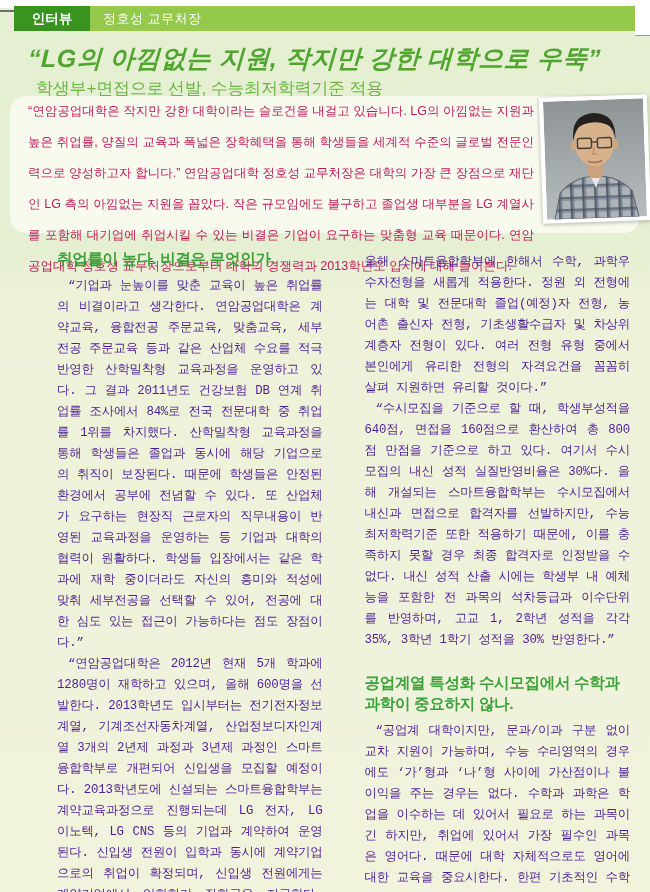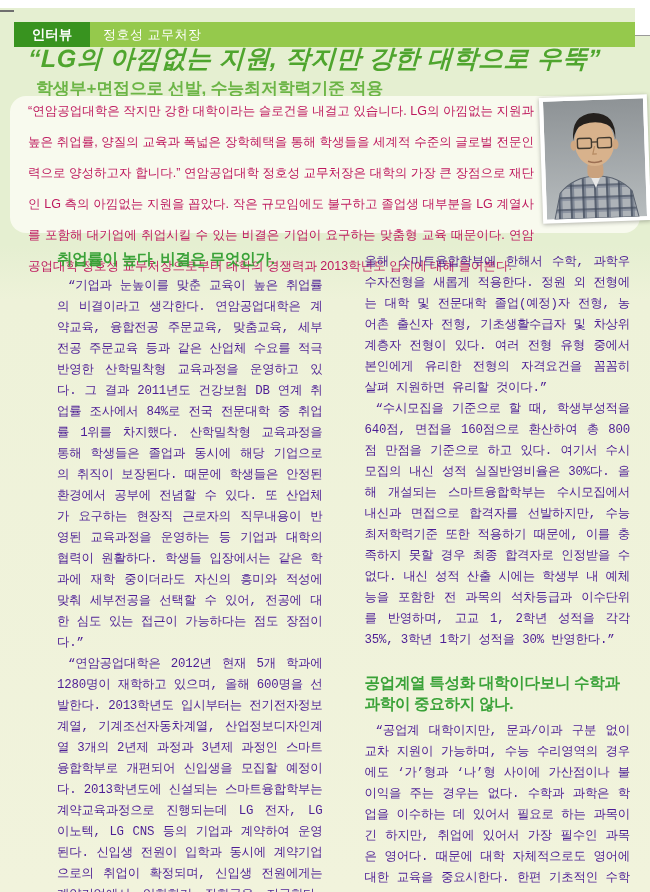--- a/index.html
+++ b/index.html
@@ -7,37 +7,37 @@
     width:650px;height:892px;position:relative;overflow:hidden;
     font-family:"Liberation Sans","DejaVu Sans",sans-serif;
     background:linear-gradient(180deg,#e5efd1 0px,#e5efd1 245px,#eef2d9 300px,#f1f3dc 892px);
   }
   
   .top-white{position:absolute;top:0;left:0;right:0;height:8px;background:#ffffff;}
   .top-white-corner{position:absolute;top:0;right:0;width:15px;height:36px;background:#ffffff;}
   .hairline-left{position:absolute;top:10px;left:0;width:14px;height:2px;background:#6f6f6f;}
   .hairline-right{position:absolute;top:35px;right:0;width:15px;height:1px;background:#9a9a9a;}
   .green-bar{
-    position:absolute;top:22px;left:14px;right:15px;height:25px;
+    position:absolute;top:6px;left:14px;right:15px;height:25px;
     background:#95c94c;display:flex;align-items:stretch;
   }
   .tag-box{
     background:#38931f;color:#ffffff;font-weight:bold;font-size:13.5px;
     display:flex;align-items:center;justify-content:center;min-width:64px;padding:0 6px;
   }
   .bar-person{color:#ffffff;font-size:13px;display:flex;align-items:center;padding:12px 13px;letter-spacing:.5px;}
   
   .main-title{
     position:absolute;top:42px;left:28px;width:600px;
     color:#4fa52e;font-size:25px;font-weight:bold;font-style:italic;
     letter-spacing:.5px;transform:skewX(-2deg);
   }
   .sub-title{
     position:absolute;top:77px;left:36px;width:560px;
-    color:#6cb546;font-size:17px;font-weight:bold;letter-spacing:-.2px;
+    color:#6cb546;font-size:17px;font-weight:normal;letter-spacing:-.2px;
   }
   
   .intro-box{
     position:absolute;top:96px;left:10px;right:10px;height:137px;
     background:#f8faee;border-radius:16px;
   }
   .intro-text{
     position:absolute;top:0;left:18px;width:506px;
     color:#be185d;font-size:12.5px;line-height:31px;text-align:justify;
   }
@@ -124,17 +124,17 @@
 <div class="qa">
   <div class="col">
     <h2 class="section first">취업률이 높다. 비결은 무엇인가.</h2>
     <p class="body indent">“기업과 눈높이를 맞춘 교육이 높은 취업률의 비결이라고 생각한다. 연암공업대학은 계약교육, 융합전공 주문교육, 맞춤교육, 세부전공 주문교육 등과 같은 산업체 수요를 적극 반영한 산학밀착형 교육과정을 운영하고 있다. 그 결과 2011년도 건강보험 DB 연계 취업률 조사에서 84%로 전국 전문대학 중 취업률 1위를 차지했다. 산학밀착형 교육과정을 통해 학생들은 졸업과 동시에 해당 기업으로의 취직이 보장된다. 때문에 학생들은 안정된 환경에서 공부에 전념할 수 있다. 또 산업체가 요구하는 현장직 근로자의 직무내용이 반영된 교육과정을 운영하는 등 기업과 대학의 협력이 원활하다. 학생들 입장에서는 같은 학과에 재학 중이더라도 자신의 흥미와 적성에 맞춰 세부전공을 선택할 수 있어, 전공에 대한 심도 있는 접근이 가능하다는 점도 장점이다.”</p>
     <p class="body indent">“연암공업대학은 2012년 현재 5개 학과에 1280명이 재학하고 있으며, 올해 600명을 선발한다. 2013학년도 입시부터는 전기전자정보계열, 기계조선자동차계열, 산업정보디자인계열 3개의 2년제 과정과 3년제 과정인 스마트융합학부로 개편되어 신입생을 모집할 예정이다. 2013학년도에 신설되는 스마트융합학부는 계약교육과정으로 진행되는데 LG 전자, LG 이노텍, LG CNS 등의 기업과 계약하여 운영된다. 신입생 전원이 입학과 동시에 계약기업으로의 취업이 확정되며, 신입생 전원에게는 계약기업에서 입학학기 장학금을 지급한다. 이 학부는 학부 신설 논의부터 개설까지 산업체의 수요를 분석하여 반영했을 뿐만 아니라 의견을 교류하고, 운영방식을 협의하는 등 산업체와 긴밀히 연계되어 있다.”</p>
 
   </div>
   <div class="col col-right">
     <p class="body">올해 스마트융합학부에 한해서 수학, 과학우수자전형을 새롭게 적용한다. 정원 외 전형에는 대학 및 전문대학 졸업(예정)자 전형, 농어촌 출신자 전형, 기초생활수급자 및 차상위계층자 전형이 있다. 여러 전형 유형 중에서 본인에게 유리한 전형의 자격요건을 꼼꼼히 살펴 지원하면 유리할 것이다.”</p>
     <p class="body indent">“수시모집을 기준으로 할 때, 학생부성적을 640점, 면접을 160점으로 환산하여 총 800점 만점을 기준으로 하고 있다. 여기서 수시모집의 내신 성적 실질반영비율은 30%다. 올해 개설되는 스마트융합학부는 수시모집에서 내신과 면접으로 합격자를 선발하지만, 수능최저학력기준 또한 적용하기 때문에, 이를 충족하지 못할 경우 최종 합격자로 인정받을 수 없다. 내신 성적 산출 시에는 학생부 내 예체능을 포함한 전 과목의 석차등급과 이수단위를 반영하며, 고교 1, 2학년 성적을 각각 35%, 3학년 1학기 성적을 30% 반영한다.”</p>
-    <h2 class="section">공업계열 특성화 대학이다보니 수학과 과학이 중요하지 않나.</h2>
+    <h2 class="section">공업계열 특성화 수시모집에서 수학과 과학이 중요하지 않나.</h2>
     <p class="body indent">“공업계 대학이지만, 문과/이과 구분 없이 교차 지원이 가능하며, 수능 수리영역의 경우에도 ‘가’형과 ‘나’형 사이에 가산점이나 불이익을 주는 경우는 없다. 수학과 과학은 학업을 이수하는 데 있어서 필요로 하는 과목이긴 하지만, 취업에 있어서 가장 필수인 과목은 영어다. 때문에 대학 자체적으로도 영어에 대한 교육을 중요시한다. 한편 기초적인 수학에 지식이 부족한 학생들을 위해 방과 후 비정규 수학 과정을 운영하고 있어, 수학에 어려움을 느끼는 학생들이 많은 도움을 받을 수 있을 것이다.”</p>
 
   </div>
 </div>
 
 </body></html>

